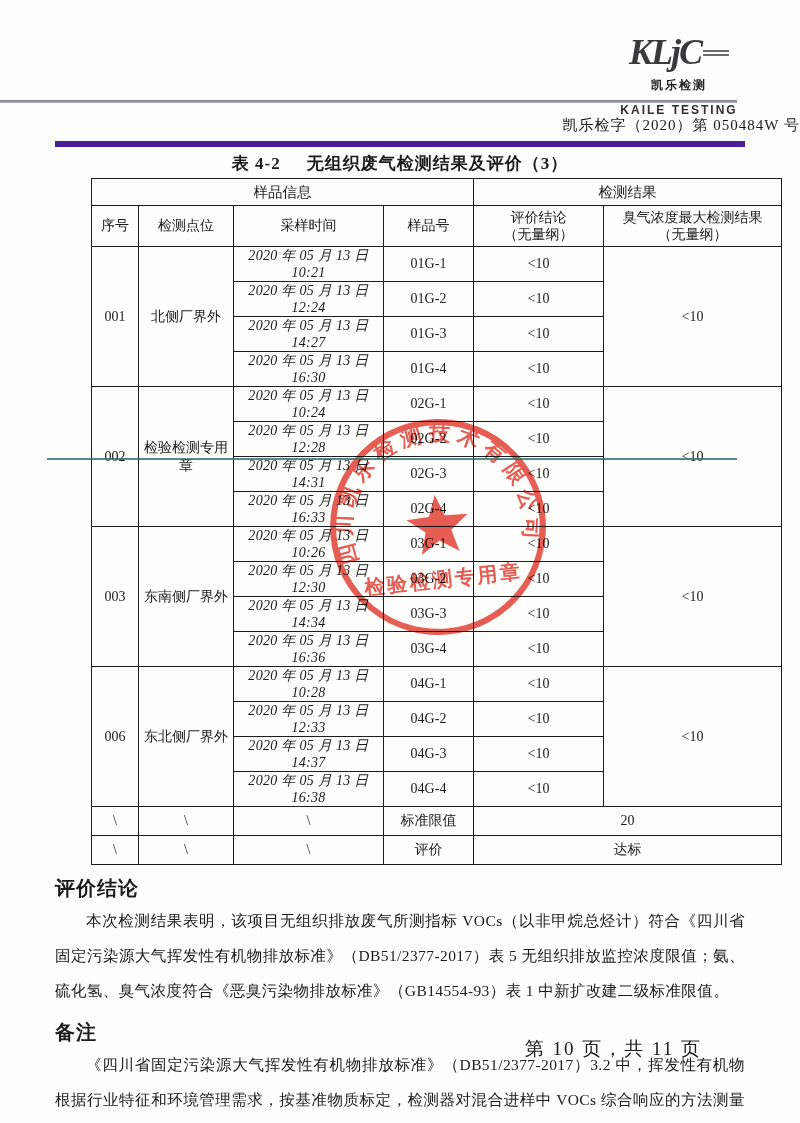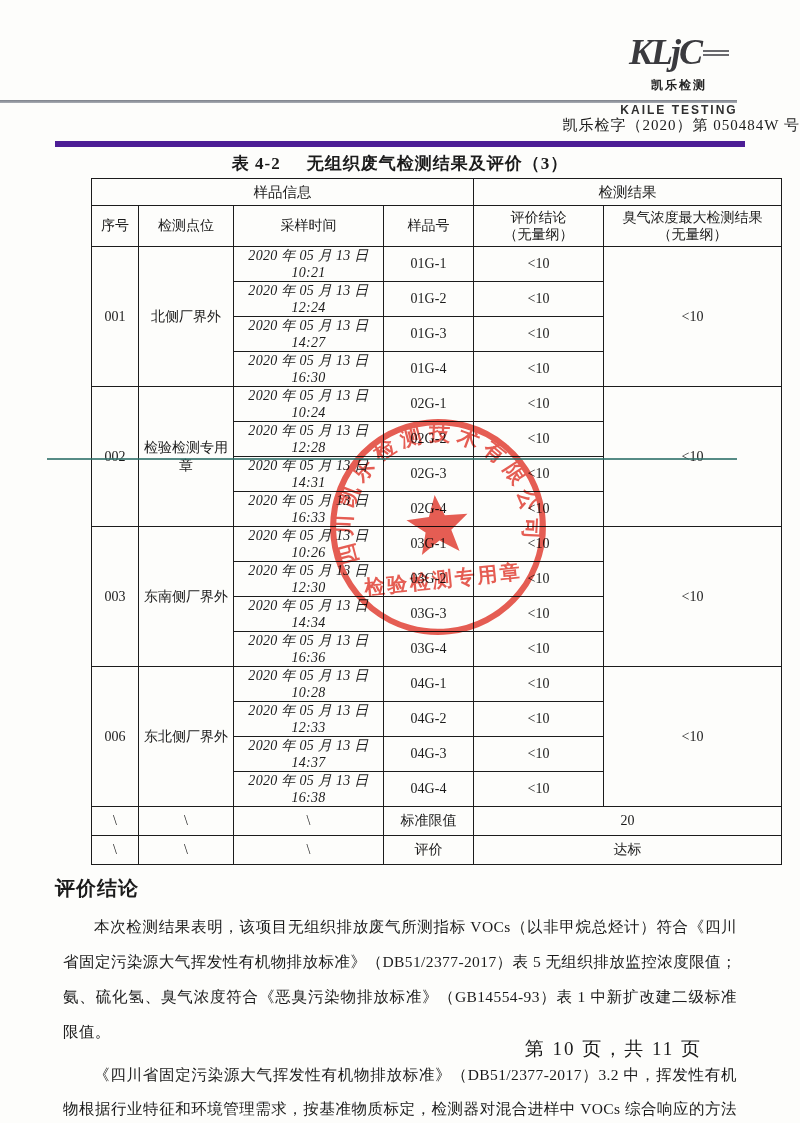--- a/index.html
+++ b/index.html
@@ -32,21 +32,21 @@
   table.results td{border:1.6px solid #1c1c1c;text-align:center;vertical-align:middle;
     padding:0 2px;overflow:hidden;}
   tr.h1 td{height:26px;font-size:14.5px;}
   tr.h2 td{height:40px;line-height:1.25;}
   tr.dr td{height:27px;}
   tr.sr td{height:28px;}
   td.tcell{letter-spacing:0.3px;font-style:italic;}
   
   .sec-head{font-size:20px;font-weight:bold;margin:10px 0 2px;letter-spacing:1px;}
   .para{font-size:15.5px;line-height:2.25;text-align:justify;text-indent:2em;
-    margin:8px;letter-spacing:0.4px;}
+    margin:0;letter-spacing:0.4px;}
   .footer{position:absolute;top:1036px;right:98px;font-size:19px;letter-spacing:2px;}
   
   .stamp{position:absolute;left:319px;top:408px;width:238px;height:238px;
     opacity:.82;mix-blend-mode:multiply;transform:rotate(-6deg);pointer-events:none;}
   
   .scan-line{position:absolute;left:47px;top:458px;width:690px;height:2px;
     background:#2c6e68;opacity:.8;}
 </style>
 </head>
 <body>
@@ -207,20 +207,21 @@
           <td>\</td>
           <td>评价</td>
           <td colspan="2">达标</td>
         </tr>
       </tbody>
     </table>
 
     <div class="sec-head">评价结论</div>
     <p class="para">本次检测结果表明，该项目无组织排放废气所测指标 VOCs（以非甲烷总烃计）符合《四川省固定污染源大气挥发性有机物排放标准》（DB51/2377-2017）表 5 无组织排放监控浓度限值；氨、硫化氢、臭气浓度符合《恶臭污染物排放标准》（GB14554-93）表 1 中新扩改建二级标准限值。</p>
 
+    <div class="sec-head">备注</div>
     <p class="para">《四川省固定污染源大气挥发性有机物排放标准》（DB51/2377-2017）3.2 中，挥发性有机物根据行业特征和环境管理需求，按基准物质标定，检测器对混合进样中 VOCs 综合响应的方法测量非甲烷有机化合物（以 NMOC 表示，以碳计），即采用规定的监测方法，使氢火焰离子化检测器有明显响应的除甲烷以外的碳氢化合物（其中主要是 C₂-C₈）的总量（以碳计）。待国家监测方</p>
   </div>
 
   <div class="footer">第 10 页，共 11 页</div>
 
   <svg class="stamp" viewBox="0 0 236 236">
     <circle cx="118" cy="118" r="104" fill="none" stroke="#e23a2e" stroke-width="6"></circle>
     <polygon points="118,86 125.9,107.1 148.4,108.1 130.8,122.2 136.8,143.9 118,131.5 99.2,143.9 105.2,122.2 87.6,108.1 110.1,107.1" fill="#e23a2e"></polygon>
     <defs>
       <path id="seal-arc" d="M 40.1 154.4 A 86 86 0 1 1 195.9 154.4" fill="none"></path>

